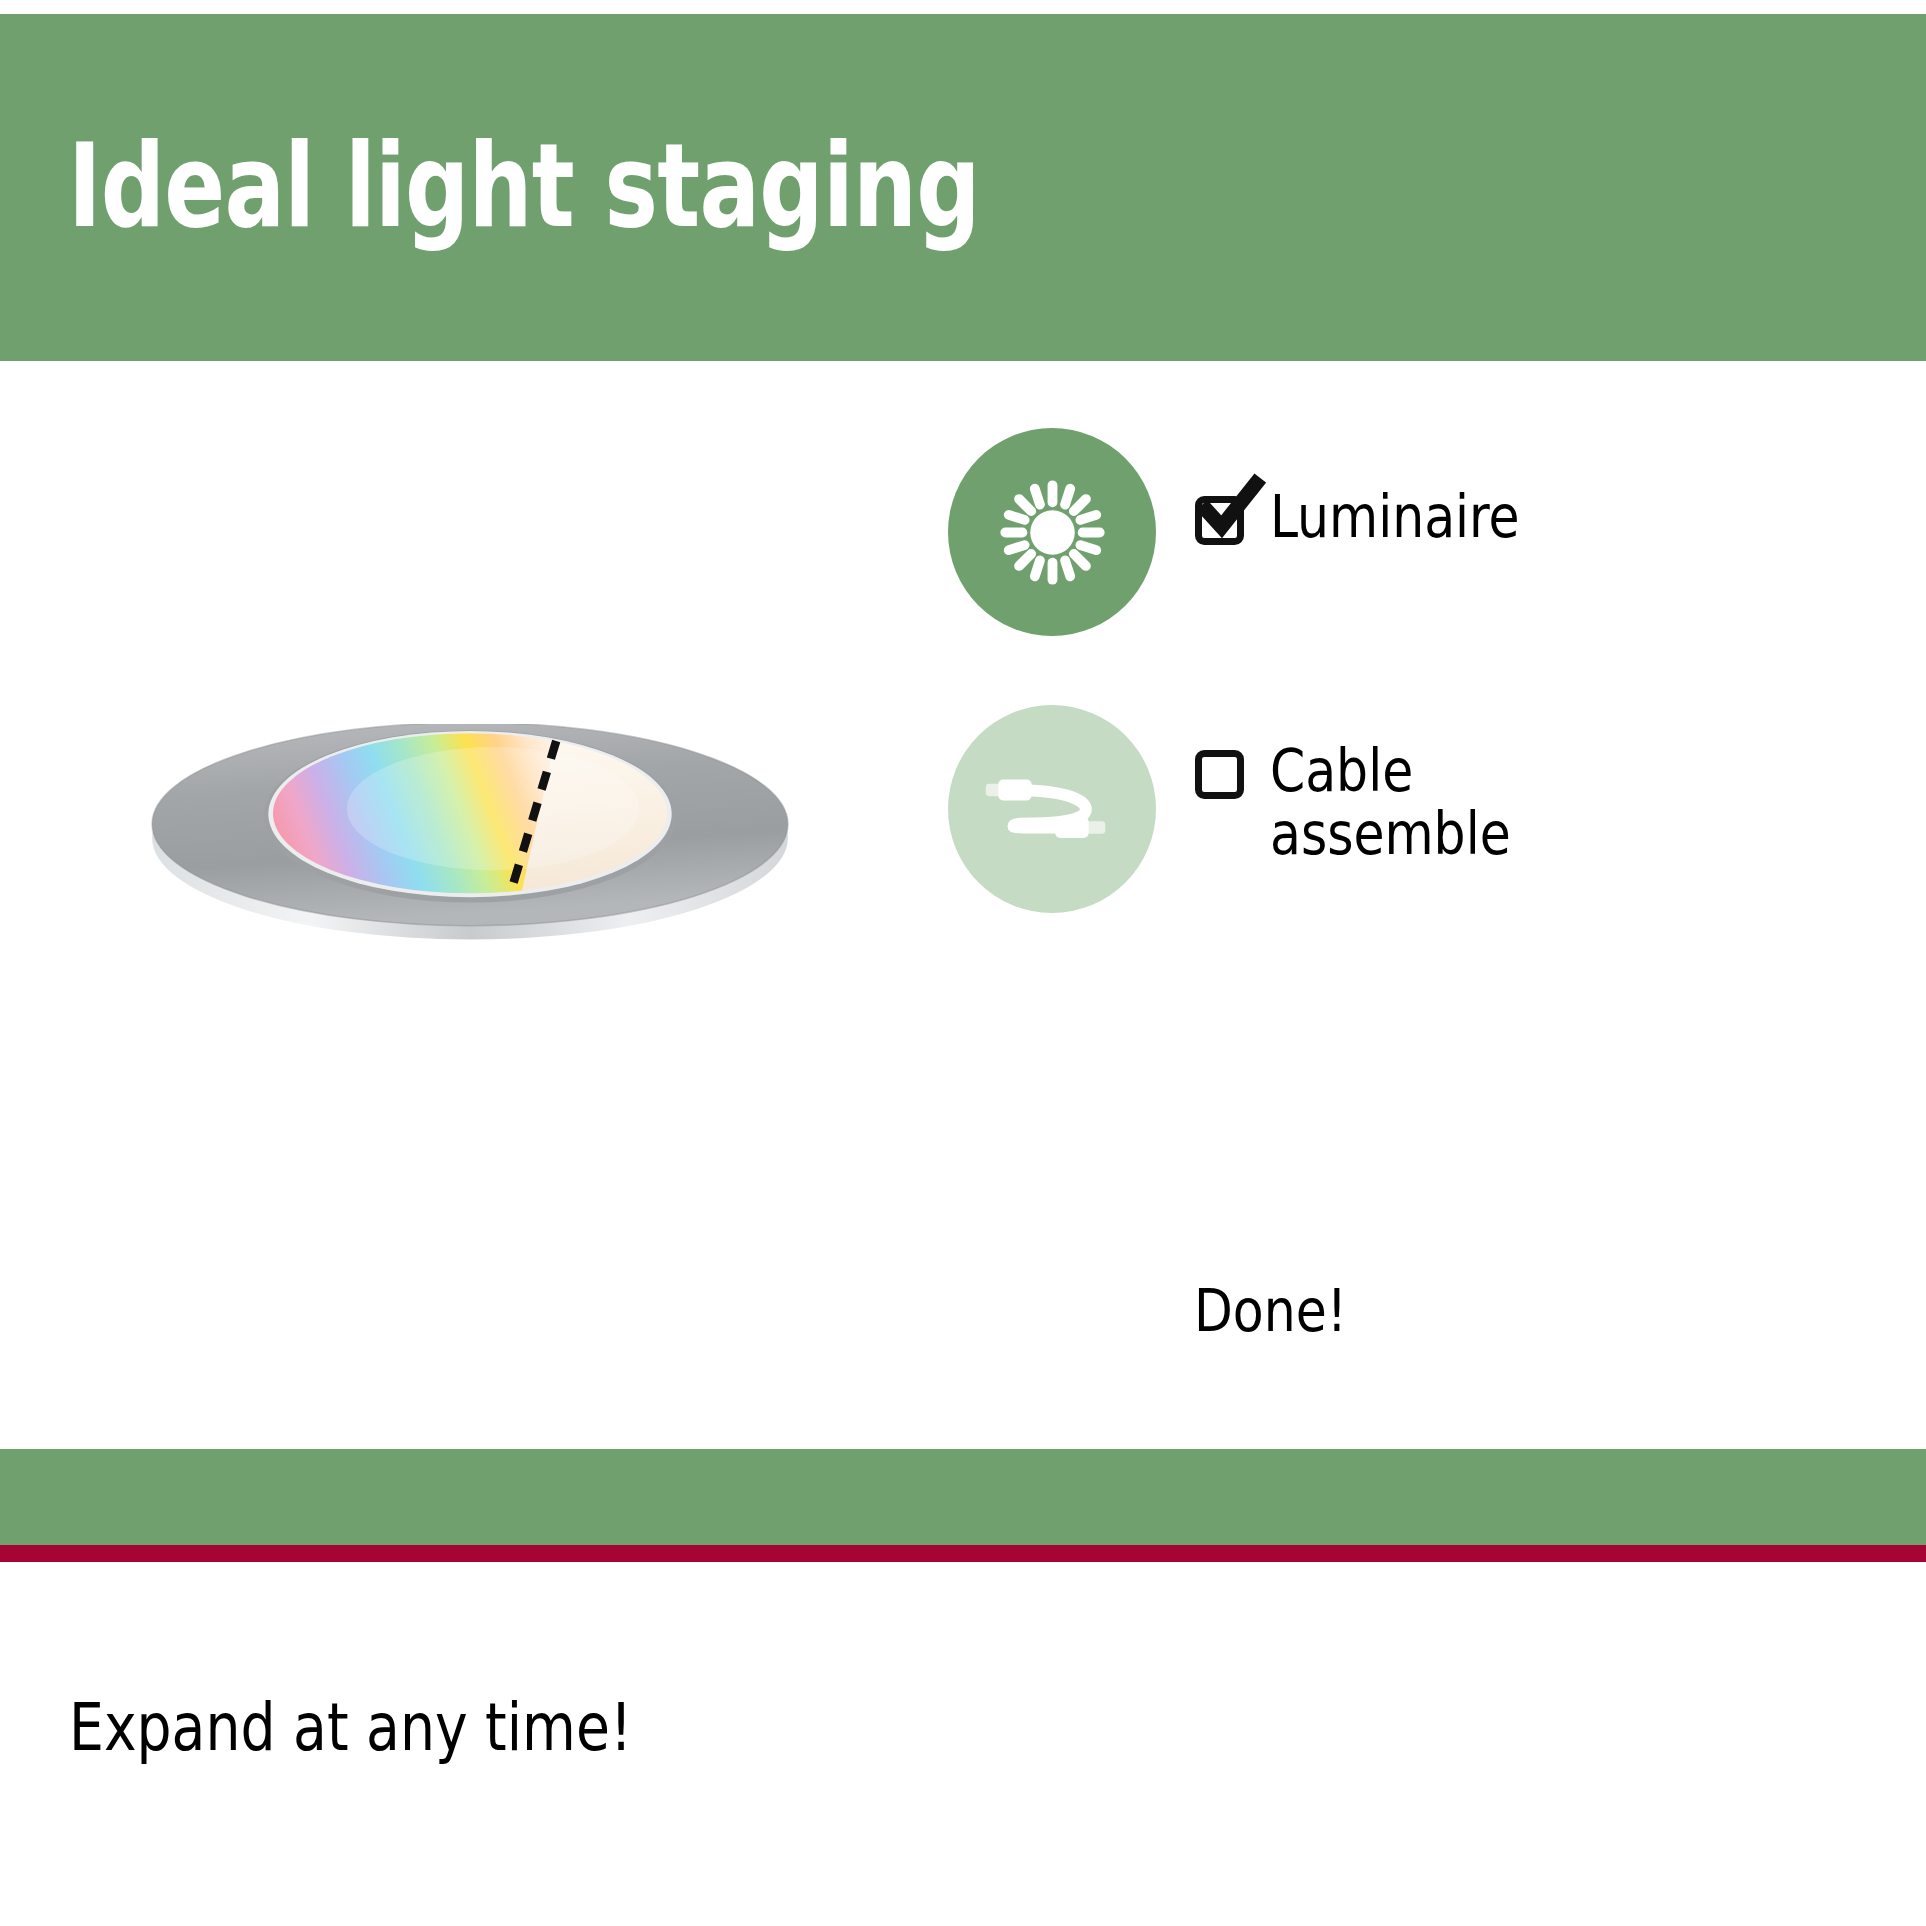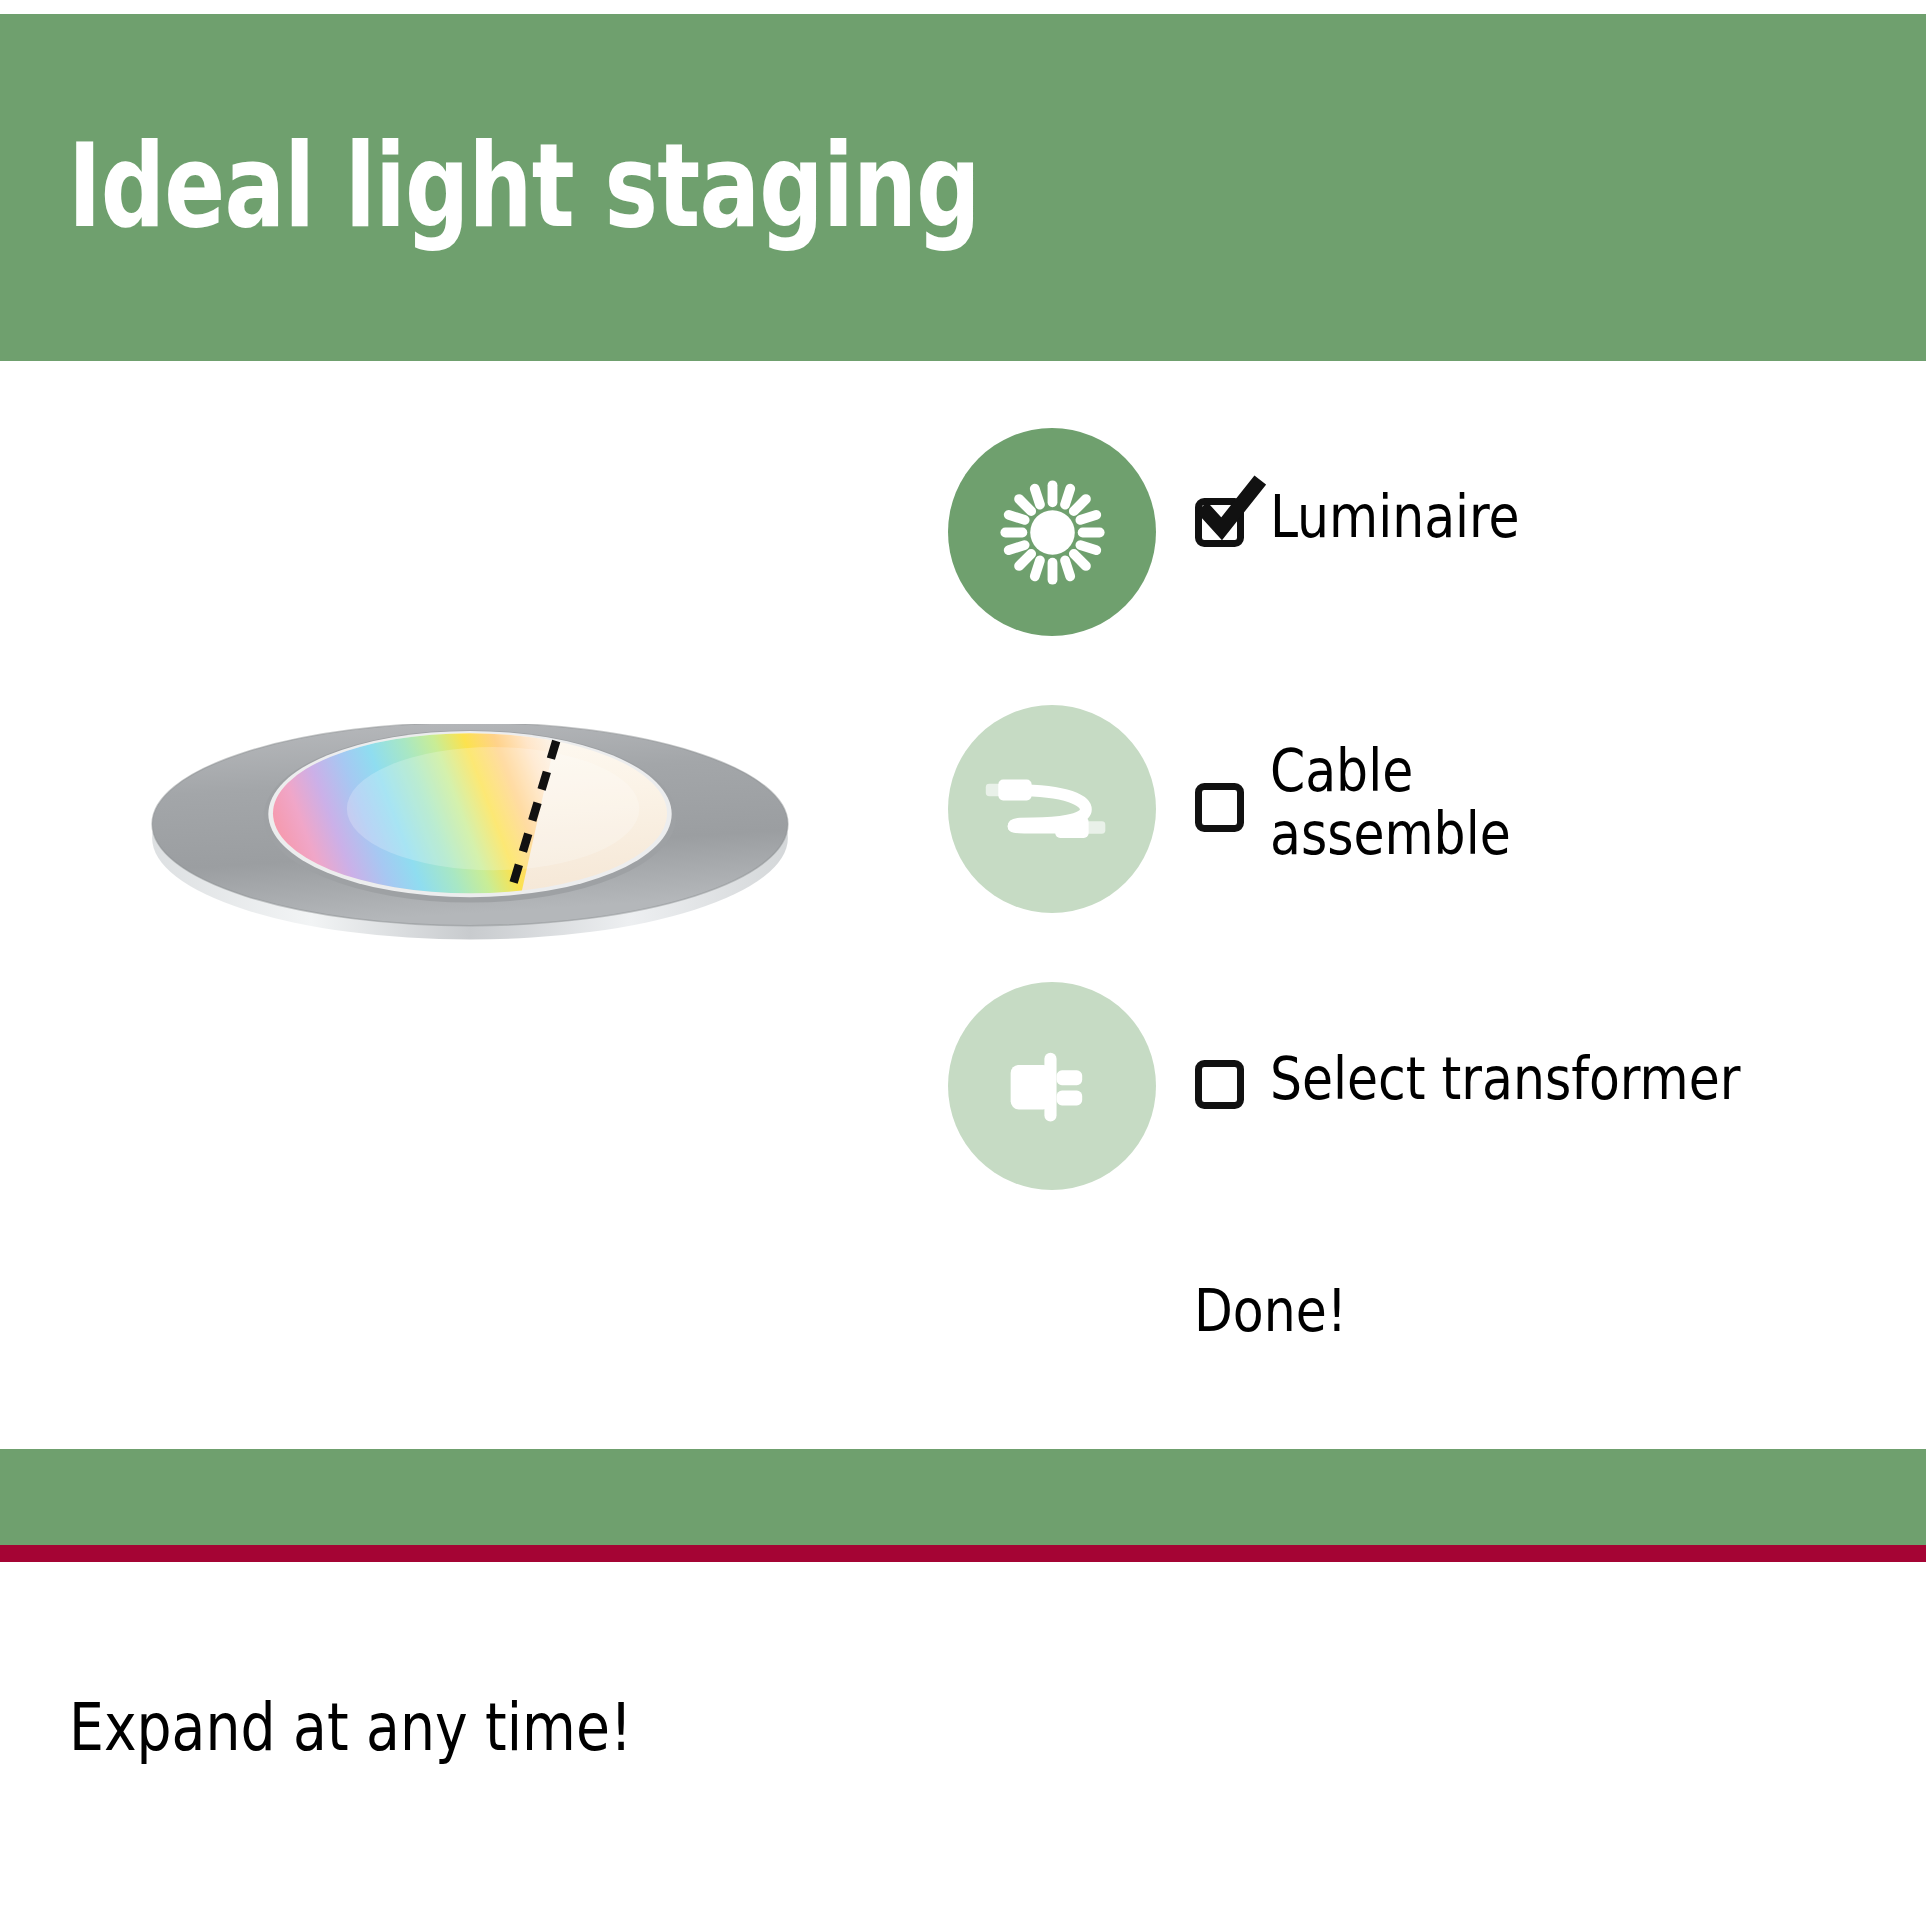--- a/index.html
+++ b/index.html
@@ -83,21 +83,21 @@
     justify-content: center;
   }
   .icon-circle.active { background: #6FA06E; }
   .icon-circle.inactive { background: #C6DBC4; }
   .icon-circle svg { display: block; }
 
   .row-right {
     position: absolute;
     left: 247px;
     display: flex;
-    align-items: center;
+    align-items: flex-start;
     gap: 26px;
   }
   .checkbox {
     width: 49px;
     height: 49px;
     border: 7px solid #111111;
     border-radius: 9.2px;
     box-sizing: border-box;
     background: #ffffff;
     position: relative;
@@ -291,37 +291,20 @@
         <rect x="74" y="58.5" width="14" height="9" rx="2.5" fill="#FFFFFF" opacity="0.62"></rect>
       </svg>
     </div>
     <div class="row-right" style="top:45px;">
       <div class="checkbox"></div>
       <div class="row-label">Cable
 assemble</div>
     </div>
   </div>
 
-  <div class="check-row" style="height:231px;">
-    <div class="icon-circle inactive">
-      <svg width="135" height="135" viewBox="0 0 100 100">
-
-        <rect x="19" y="34" width="30" height="33" rx="6" fill="#FFFFFF"></rect>
-
-        <rect x="44" y="25" width="9" height="51" rx="4.5" fill="#FFFFFF"></rect>
-
-        <rect x="53" y="38" width="19" height="11" rx="4" fill="#FFFFFF"></rect>
-        <rect x="53" y="53" width="19" height="11" rx="4" fill="#FFFFFF"></rect>
-      </svg>
-    </div>
-    <div class="row-right" style="top:76px;">
-      <div class="checkbox"></div>
-      <div class="row-label">Select transformer</div>
-    </div>
-  </div>
 </div>
 
 <div class="done-text">Done!</div>
 
 <div class="footer-green"></div>
 <div class="footer-red"></div>
 <div class="footer-white"></div>
 <div class="footer-text">Expand at any time!</div>
 
 

